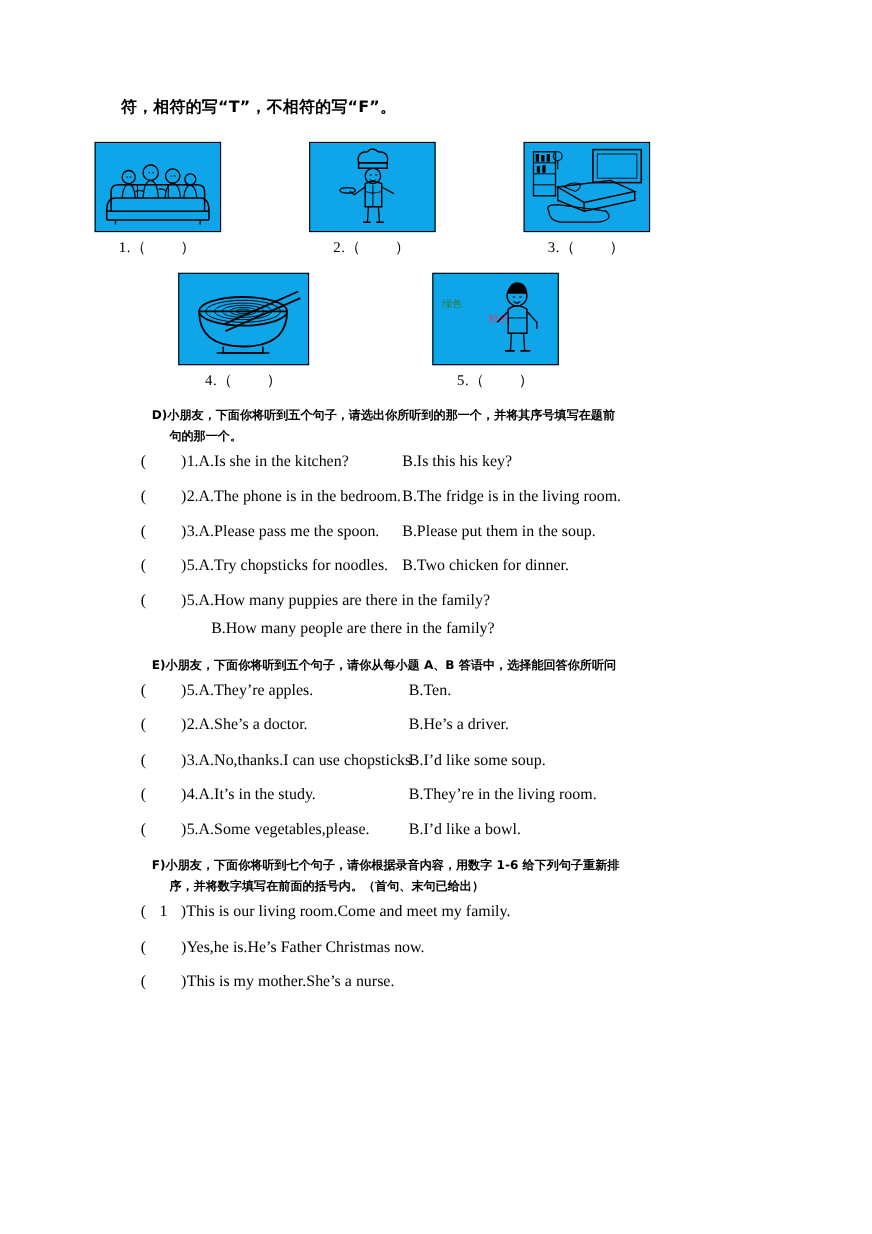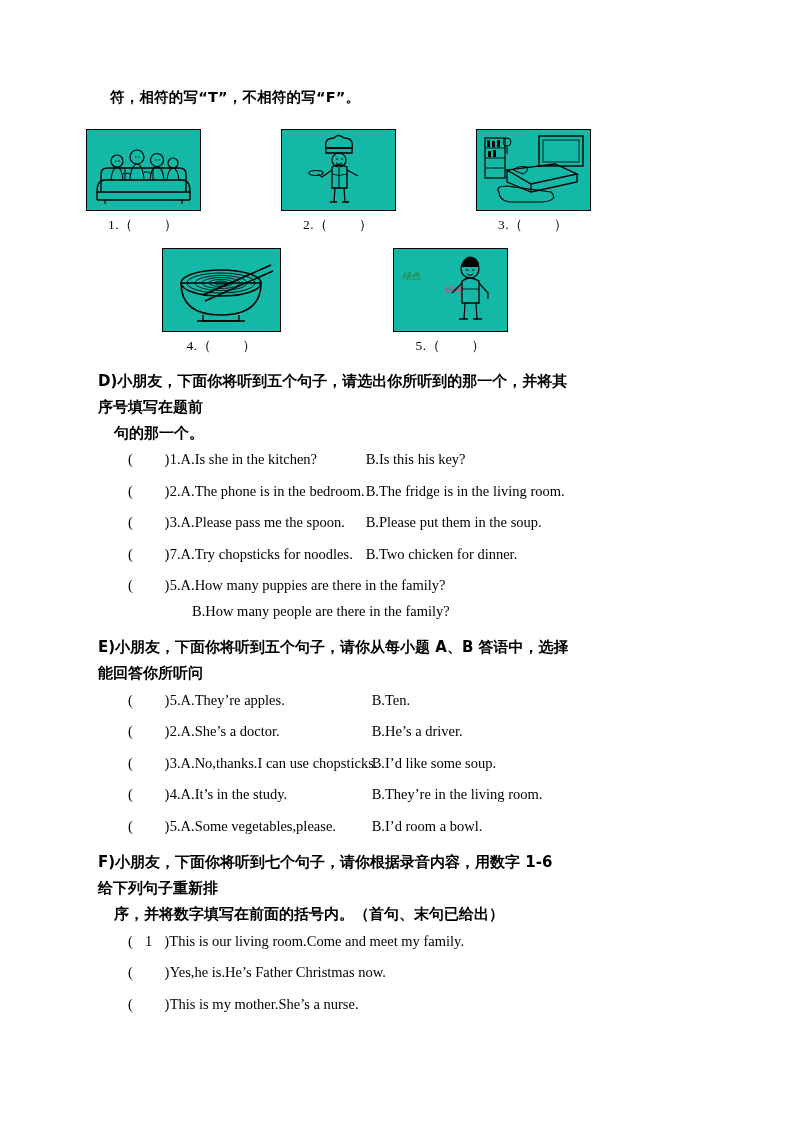--- a/index.html
+++ b/index.html
@@ -42,23 +42,22 @@
   .pic-row.row1 { padding-left: 10px; gap: 80px; }
   .pic-row.row2 { padding-left: 4px; gap: 112px; margin-top: 14px; }
 
   .pic-cell {
     display: flex;
     flex-direction: column;
     align-items: center;
   }
   .pic-frame {
     border: 1px solid #000;
-    background: #14b8a6;
+    background: #0ea5e9;
     display: block;
-    font-style: italic;
   }
   .frame-a { width: 113px; height: 80px; }
   .frame-b { width: 113px; height: 80px; }
   .frame-c { width: 113px; height: 80px; }
   .frame-d { width: 117px; height: 82px; }
   .frame-e { width: 113px; height: 82px; }
 
   .pic-label {
     font-family: "Liberation Serif", serif;
     font-size: 13.5px;
@@ -66,25 +65,26 @@
     letter-spacing: 0.5px;
     white-space: pre;
   }
 
   
   .section {
     margin-top: 14px;
   }
   .sec-head {
     font-family: "DejaVu Sans", sans-serif;
-    font-size: 15px;
+    font-size: 11px;
     font-weight: bold;
     line-height: 1.72;
     text-indent: 0;
     padding-left: 2px;
+    margin-left: 40px;
   }
   .sec-head .hang {
     display: block;
     padding-left: 16px;
   }
   .sec-head .firstline {
     display: block;
   }
 
   .q-list {
@@ -297,21 +297,21 @@
         <span class="q-a col-b-wide">2.A.The phone is in the bedroom.</span>
         <span class="q-b">B.The fridge is in the living room.</span>
       </div>
       <div class="q-row">
         <span class="q-paren">(        )</span>
         <span class="q-a col-b-wide">3.A.Please pass me the spoon.</span>
         <span class="q-b">B.Please put them in the soup.</span>
       </div>
       <div class="q-row">
         <span class="q-paren">(        )</span>
-        <span class="q-a col-b-wide">7.A.Try chopsticks for noodles.</span>
+        <span class="q-a col-b-wide">5.A.Try chopsticks for noodles.</span>
         <span class="q-b">B.Two chicken for dinner.</span>
       </div>
       <div class="q-row">
         <span class="q-paren">(        )</span>
         <span class="q-a">5.A.How many puppies are there in the family?</span>
       </div>
       <div class="q-row sub">
         <span class="q-b">B.How many people are there in the family?</span>
       </div>
     </div>
@@ -338,21 +338,21 @@
         <span class="q-b">B.I’d like some soup.</span>
       </div>
       <div class="q-row">
         <span class="q-paren">(        )</span>
         <span class="q-a col-b-wide2">4.A.It’s in the study.</span>
         <span class="q-b">B.They’re in the living room.</span>
       </div>
       <div class="q-row">
         <span class="q-paren">(        )</span>
         <span class="q-a col-b-wide2">5.A.Some vegetables,please.</span>
-        <span class="q-b">B.I’d room a bowl.</span>
+        <span class="q-b">B.I’d like a bowl.</span>
       </div>
     </div>
   </div>
 
   <div class="section">
     <div class="sec-head">
       <span class="firstline">F)小朋友，下面你将听到七个句子，请你根据录音内容，用数字 1-6 给下列句子重新排</span>
       <span class="hang">序，并将数字填写在前面的括号内。（首句、末句已给出）</span>
     </div>
     <div class="q-list">

